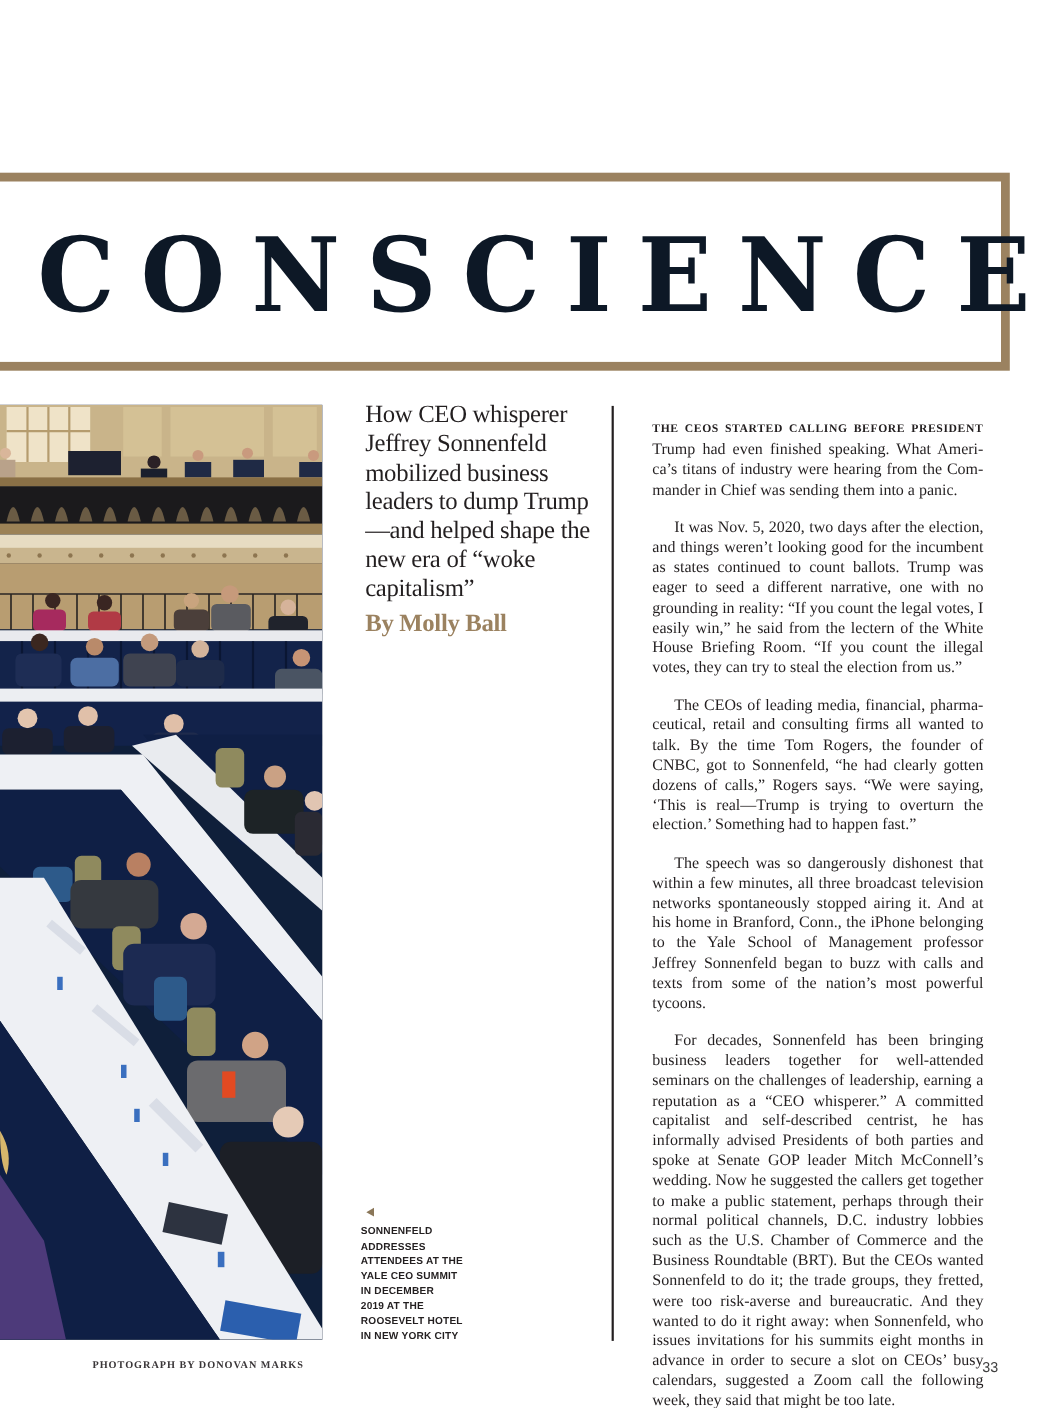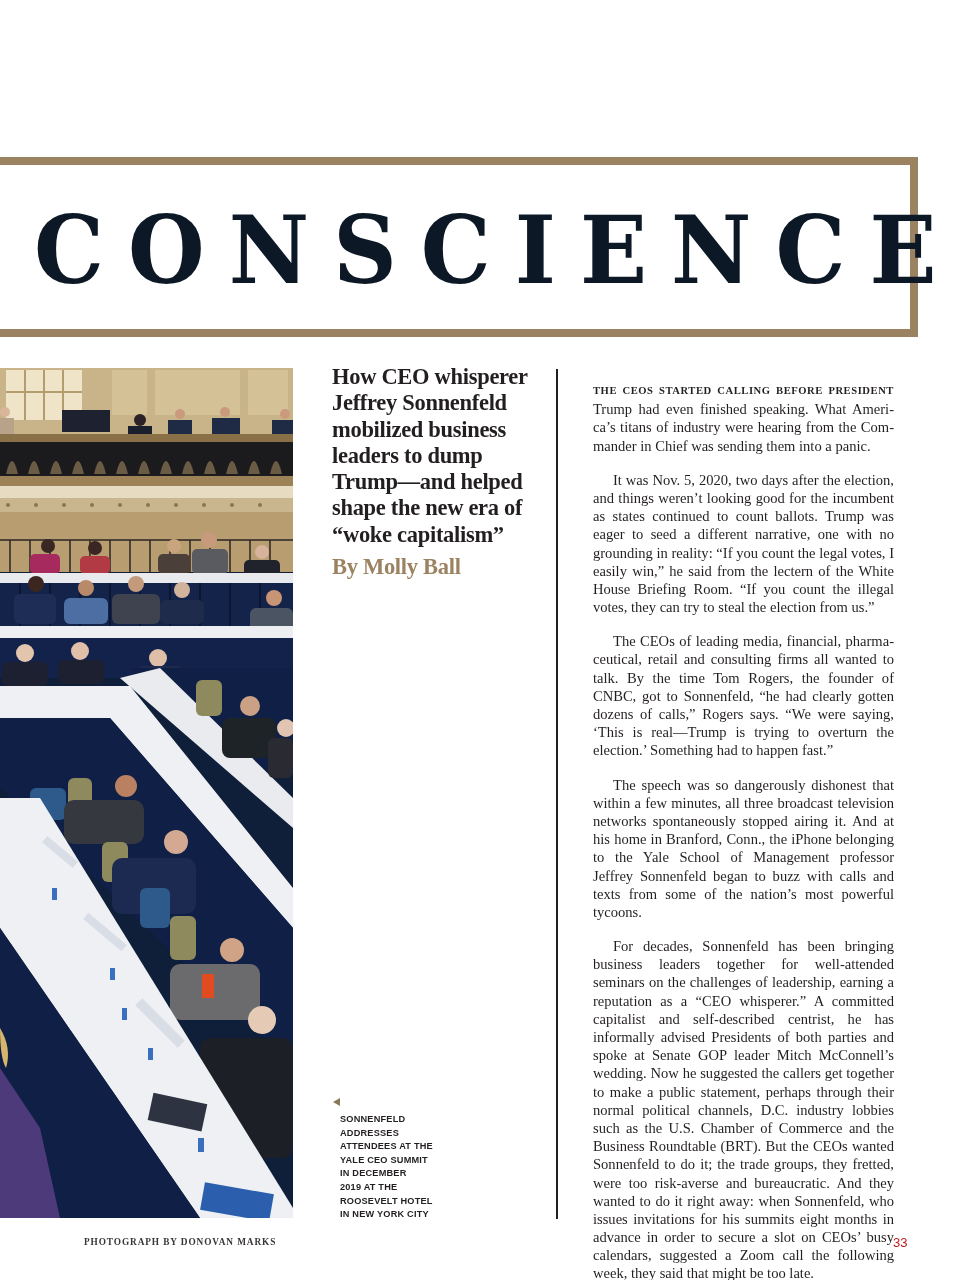--- a/index.html
+++ b/index.html
@@ -21,39 +21,39 @@
   }
   
   .photo {
     position: absolute; left: 0; top: 368px; width: 293px; height: 850px; overflow: hidden;
     background: #0f1f3a;
   }
   .photo svg { display: block; }
   
   .deck {
     position: absolute; left: 332px; top: 364px; width: 210px;
-    font-family: "Liberation Serif", serif; font-weight: bold;
+    font-family: "Liberation Serif", serif; font-weight: normal;
     font-size: 22.5px; line-height: 26.3px; color: #231f20; letter-spacing: -0.3px;
   }
   .byline {
     position: absolute; left: 332px; top: 553px; width: 210px;
     font-family: Liberation Serif, serif; font-weight: bold;
     font-size: 22.5px; line-height: 28px; color: #9b8260; letter-spacing: -0.3px;
   }
   .divider {
     position: absolute; left: 556px; top: 369px; width: 1.5px; height: 850px; background: #231f20;
   }
   
   .caption-arrow {
     position: absolute; left: 333px; top: 1098px; width: 0; height: 0;
     border-top: 4px solid transparent; border-bottom: 4px solid transparent;
     border-right: 7px solid #8a7658;
   }
   .caption {
-    position: absolute; left: 340px; top: 1113px; width: 110px;
+    position: absolute; left: 328px; top: 1113px; width: 110px;
     font-family: "Liberation Sans", sans-serif; font-weight: bold;
     font-size: 9.2px; line-height: 13.6px; letter-spacing: 0.2px; color: #231f20;
     text-transform: uppercase;
   }
   .caption span { display: block; white-space: nowrap; }
   
   .body-col {
     position: absolute; left: 577px; top: 364px; width: 333px;
     font-family: "Liberation Serif", serif; font-size: 14.55px; line-height: 18.18px;
     color: #231f20; text-align: justify; hyphens: manual;
@@ -64,21 +64,21 @@
     font-weight: bold; font-size: 10.6px; letter-spacing: 0.55px; text-transform: uppercase;
   }
   
   .credit {
     position: absolute; left: 84px; top: 1237px;
     font-family: "Liberation Serif", serif; font-weight: bold; font-size: 9.3px;
     letter-spacing: 0.9px; color: #3a3638; text-transform: uppercase;
   }
   .folio {
     position: absolute; left: 893px; top: 1235px;
-    font-family: "Liberation Sans", sans-serif; font-size: 13px; color: #b91c1c;
+    font-family: "Liberation Sans", sans-serif; font-size: 13px; color: #404040;
   }
 </style>
 </head>
 <body>
 
 <div class="frame"></div>
 <div class="title">CONSCIENCE</div>
 
 <div class="photo">
   <svg width="293" height="850" viewBox="0 0 293 850">

